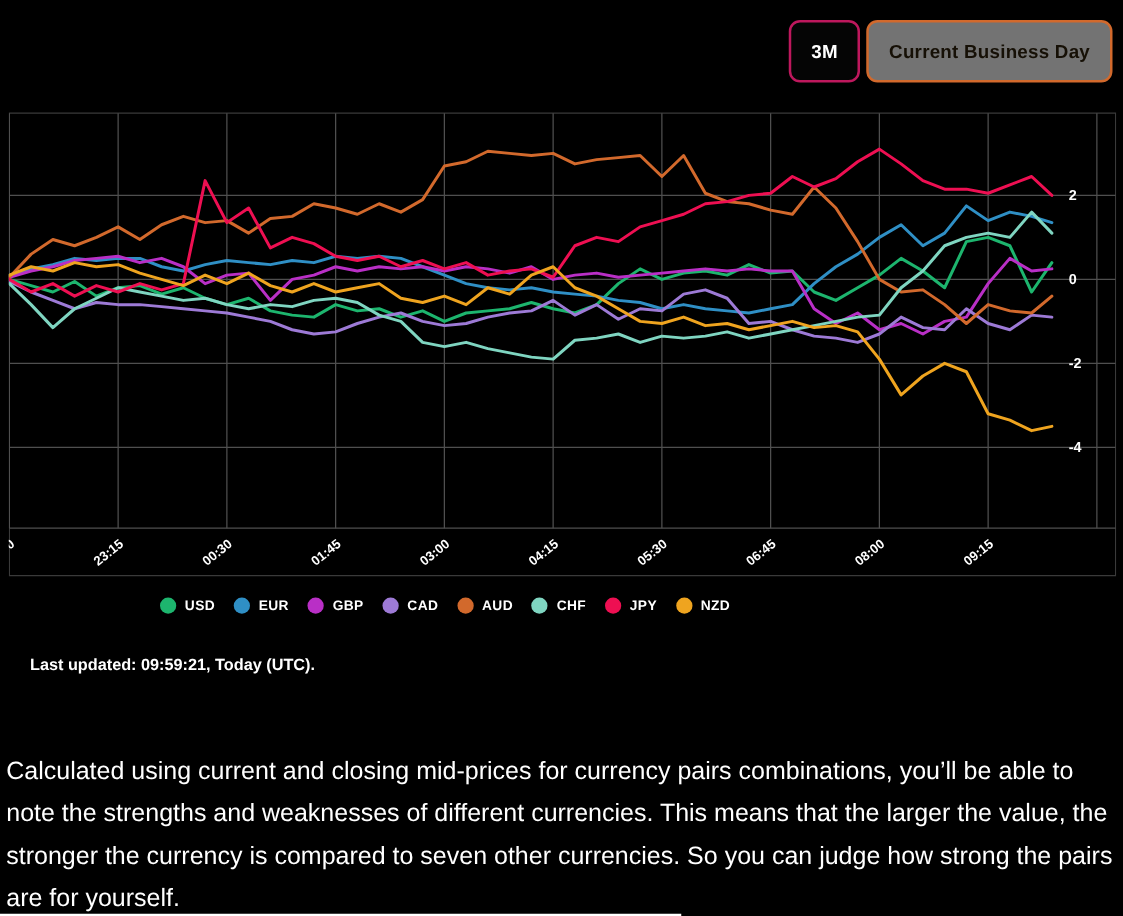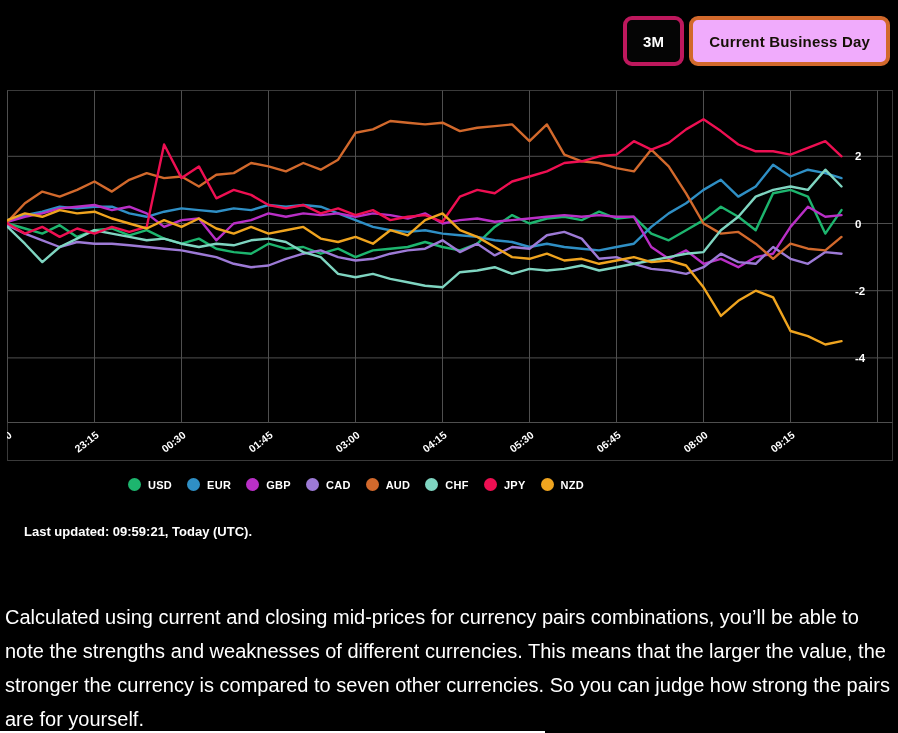--- a/index.html
+++ b/index.html
@@ -1,24 +1,24 @@
 <!DOCTYPE html>
 <html><head>
 <meta charset="utf-8">
 <style>
   html,body{margin:0;padding:0;background:#000;}
   body{position:relative;width:898px;height:733px;overflow:hidden;
        font-family:"Liberation Sans",sans-serif;color:#fff;}
 
   
   .toolbar{position:absolute;top:16px;right:8px;display:flex;gap:5px;}
-  .tf-btn{height:50px;box-sizing:border-box;border:4px solid #be185d;border-radius:9px;
+  .tf-btn{height:50px;box-sizing:border-box;border:2px solid #be185d;border-radius:9px;
           background:#050505;color:#fff;font-family:"Liberation Sans",sans-serif;
           font-weight:bold;font-size:15px;letter-spacing:.2px;padding:0 16px;cursor:pointer;}
-  .tf-btn.active{background:#f0abfc;border-color:#d2692c;color:#161006;}
+  .tf-btn.active{background:#737373;border-color:#d2692c;color:#161006;}
 
   
   .chart-wrap{position:absolute;left:7px;top:88px;width:886px;height:374px;}
   .chart-svg{display:block;width:886px;height:374px;}
   .chart-svg text{font-family:"Liberation Sans",sans-serif;font-weight:bold;fill:#fff;}
 
   
   .legend{position:absolute;left:0;top:478px;width:712px;display:flex;
           justify-content:center;align-items:center;gap:15px;}
   .legend-item{display:flex;align-items:center;gap:7px;cursor:pointer;}

